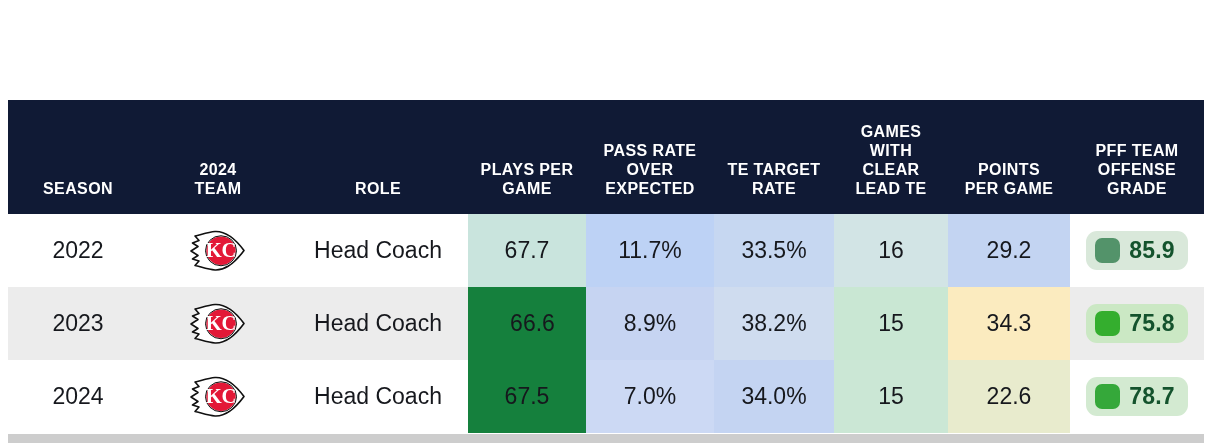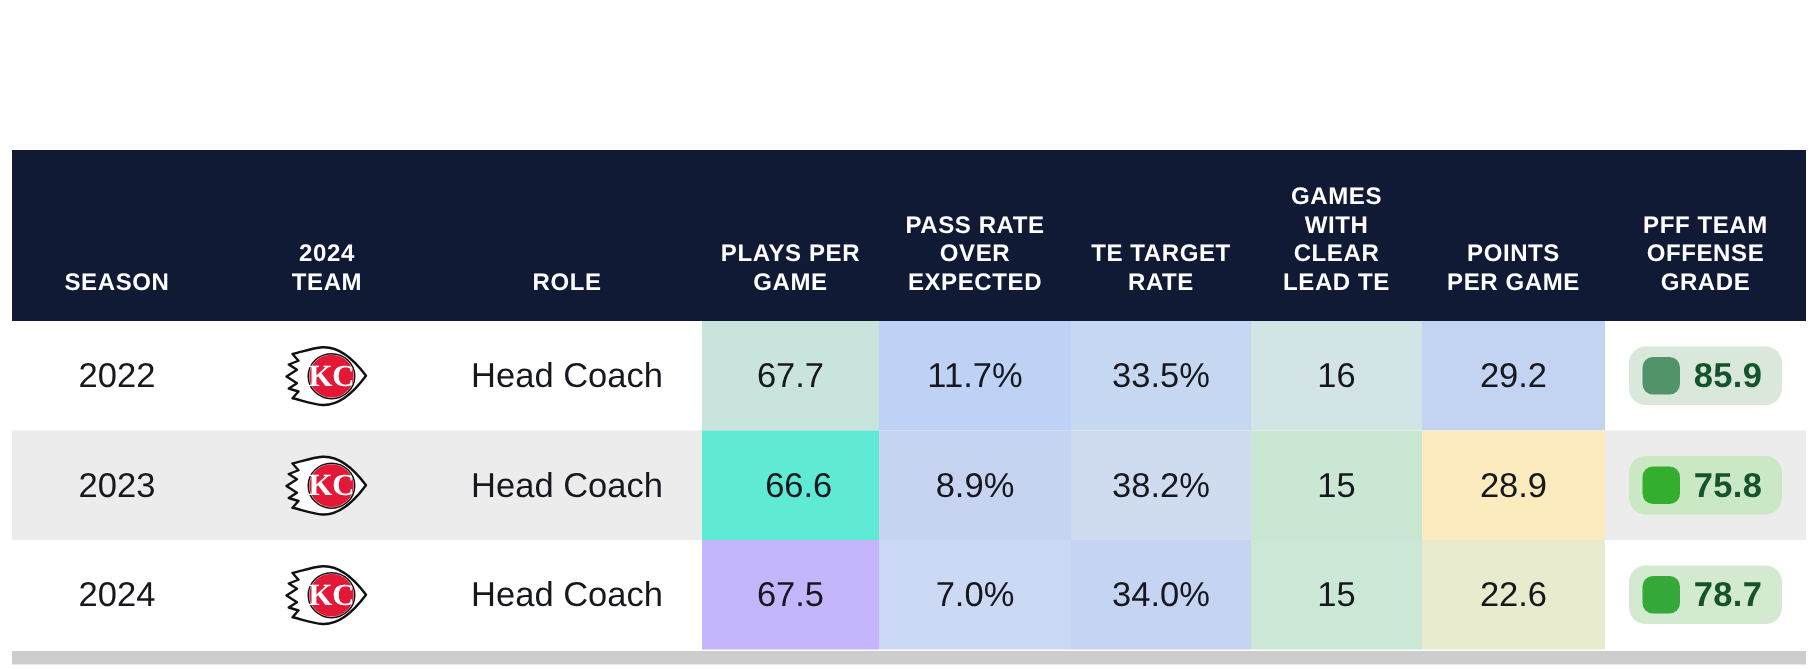--- a/index.html
+++ b/index.html
@@ -210,50 +210,50 @@
           <tr class="row-even">
             <td class="cell-season">2023</td>
             <td class="logo-cell"><span><svg class="chiefs-logo" viewBox="0 0 120 92" xmlns="http://www.w3.org/2000/svg">
                   <path d="M14 16 C24 14 40 8 54 7 C74 6 92 18 112 45 C92 72 74 85 54 84 C40 83 24 77 14 75 L22 66 L9 62 L20 55 L6 46 L20 37 L9 30 L22 25 Z" fill="#ffffff" stroke="#101010" stroke-width="3.2" stroke-linejoin="round"></path>
                   <ellipse cx="66" cy="45.5" rx="31" ry="30" fill="#e31837" stroke="#ffffff" stroke-width="3"></ellipse>
                   <ellipse cx="66" cy="45.5" rx="31" ry="30" fill="none" stroke="#101010" stroke-width="2"></ellipse>
                   <text x="66" y="58" text-anchor="middle" font-family="Liberation Serif, serif" font-size="41" font-weight="700" fill="#ffffff">KC</text>
                 </svg></span></td>
             <td class="cell-role">Head Coach</td>
             <td class="heat">
-              <div class="heatbox" style="background: #5eead4; padding-left: 11px;">66.6</div>
+              <div class="heatbox" style="background: #15803d; padding-left: 11px;">66.6</div>
             </td>
             <td class="heat">
               <div class="heatbox" style="background: rgb(198, 212, 242);">8.9%</div>
             </td>
             <td class="heat">
               <div class="heatbox" style="background: rgb(207, 220, 239);">38.2%</div>
             </td>
             <td class="heat">
               <div class="heatbox" style="background: rgb(201, 231, 211);">15</div>
             </td>
             <td class="heat">
-              <div class="heatbox" style="background: rgb(251, 235, 191);">28.9</div>
+              <div class="heatbox" style="background: rgb(251, 235, 191);">34.3</div>
             </td>
             <td class="cell-grade"><span class="grade-badge" style="background:#cbe8c4">
                 <span class="grade-swatch" style="background:#34ae2e"></span>
                 <span class="grade-value">75.8</span>
               </span></td>
           </tr>
           <tr class="row-odd">
             <td class="cell-season">2024</td>
             <td class="logo-cell"><span><svg class="chiefs-logo" viewBox="0 0 120 92" xmlns="http://www.w3.org/2000/svg">
                   <path d="M14 16 C24 14 40 8 54 7 C74 6 92 18 112 45 C92 72 74 85 54 84 C40 83 24 77 14 75 L22 66 L9 62 L20 55 L6 46 L20 37 L9 30 L22 25 Z" fill="#ffffff" stroke="#101010" stroke-width="3.2" stroke-linejoin="round"></path>
                   <ellipse cx="66" cy="45.5" rx="31" ry="30" fill="#e31837" stroke="#ffffff" stroke-width="3"></ellipse>
                   <ellipse cx="66" cy="45.5" rx="31" ry="30" fill="none" stroke="#101010" stroke-width="2"></ellipse>
                   <text x="66" y="58" text-anchor="middle" font-family="Liberation Serif, serif" font-size="41" font-weight="700" fill="#ffffff">KC</text>
                 </svg></span></td>
             <td class="cell-role">Head Coach</td>
             <td class="heat">
-              <div class="heatbox" style="background: #c4b5fd;">67.5</div>
+              <div class="heatbox" style="background: #15803d;">67.5</div>
             </td>
             <td class="heat">
               <div class="heatbox" style="background: rgb(204, 217, 244);">7.0%</div>
             </td>
             <td class="heat">
               <div class="heatbox" style="background: rgb(196, 212, 242);">34.0%</div>
             </td>
             <td class="heat">
               <div class="heatbox" style="background: rgb(203, 231, 213);">15</div>
             </td>

